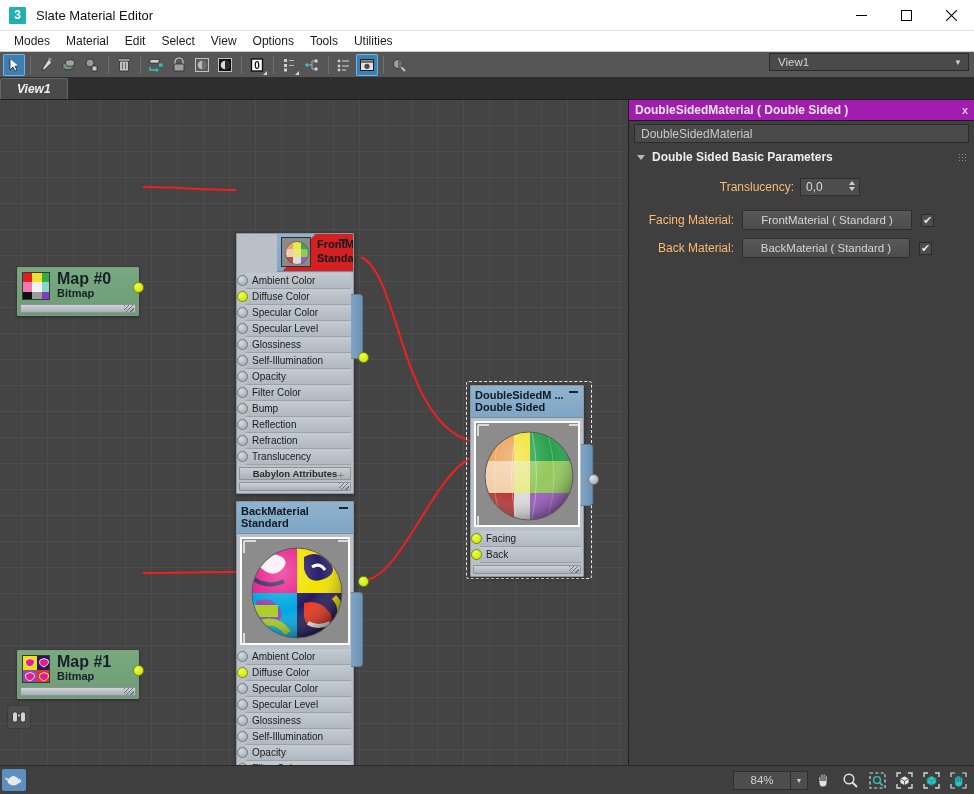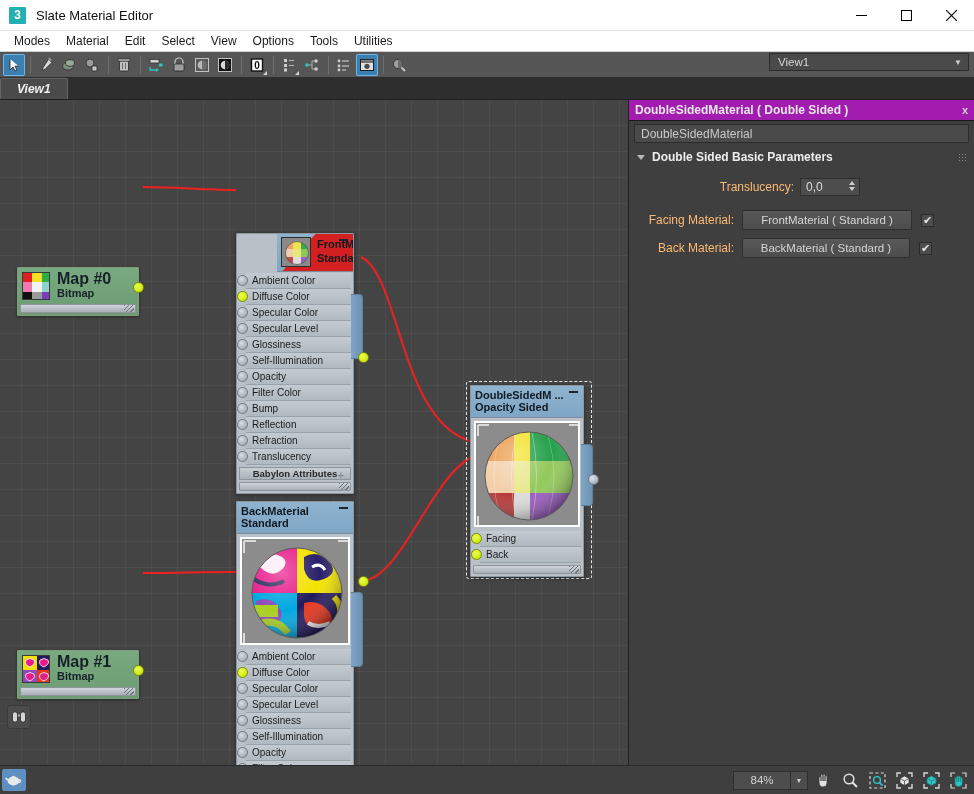--- a/index.html
+++ b/index.html
@@ -657,21 +657,21 @@
       </div>
 
       <div class="out-tab" style="top:90px;height:75px;"></div>
       <div class="out-dot" style="right:-16px;top:74px;"></div>
     </div>
 
     <div class="dashed-sel" style="left:466px;top:281px;width:126px;height:198px;"></div>
     <div class="node mat-node" style="left:470px;top:285px;width:114px;">
       <div class="mat-header">
         <div class="mat-title">DoubleSidedM ...</div>
-        <div class="mat-sub">Opacity Sided</div>
+        <div class="mat-sub">Double Sided</div>
         <i class="collapse-dash"></i>
       </div>
       <div class="mat-preview" style="height:106px;">
         <svg width="106" height="106" viewBox="0 0 106 106" preserveAspectRatio="none">
           <rect width="106" height="106" fill="#8c8c8c"></rect>
           <defs>
             <clipPath id="dsclip">
                 <circle cx="53" cy="53" r="44"></circle>
               </clipPath>
             <radialGradient id="dsshade" cx="0.33" cy="0.27" r="0.8">

